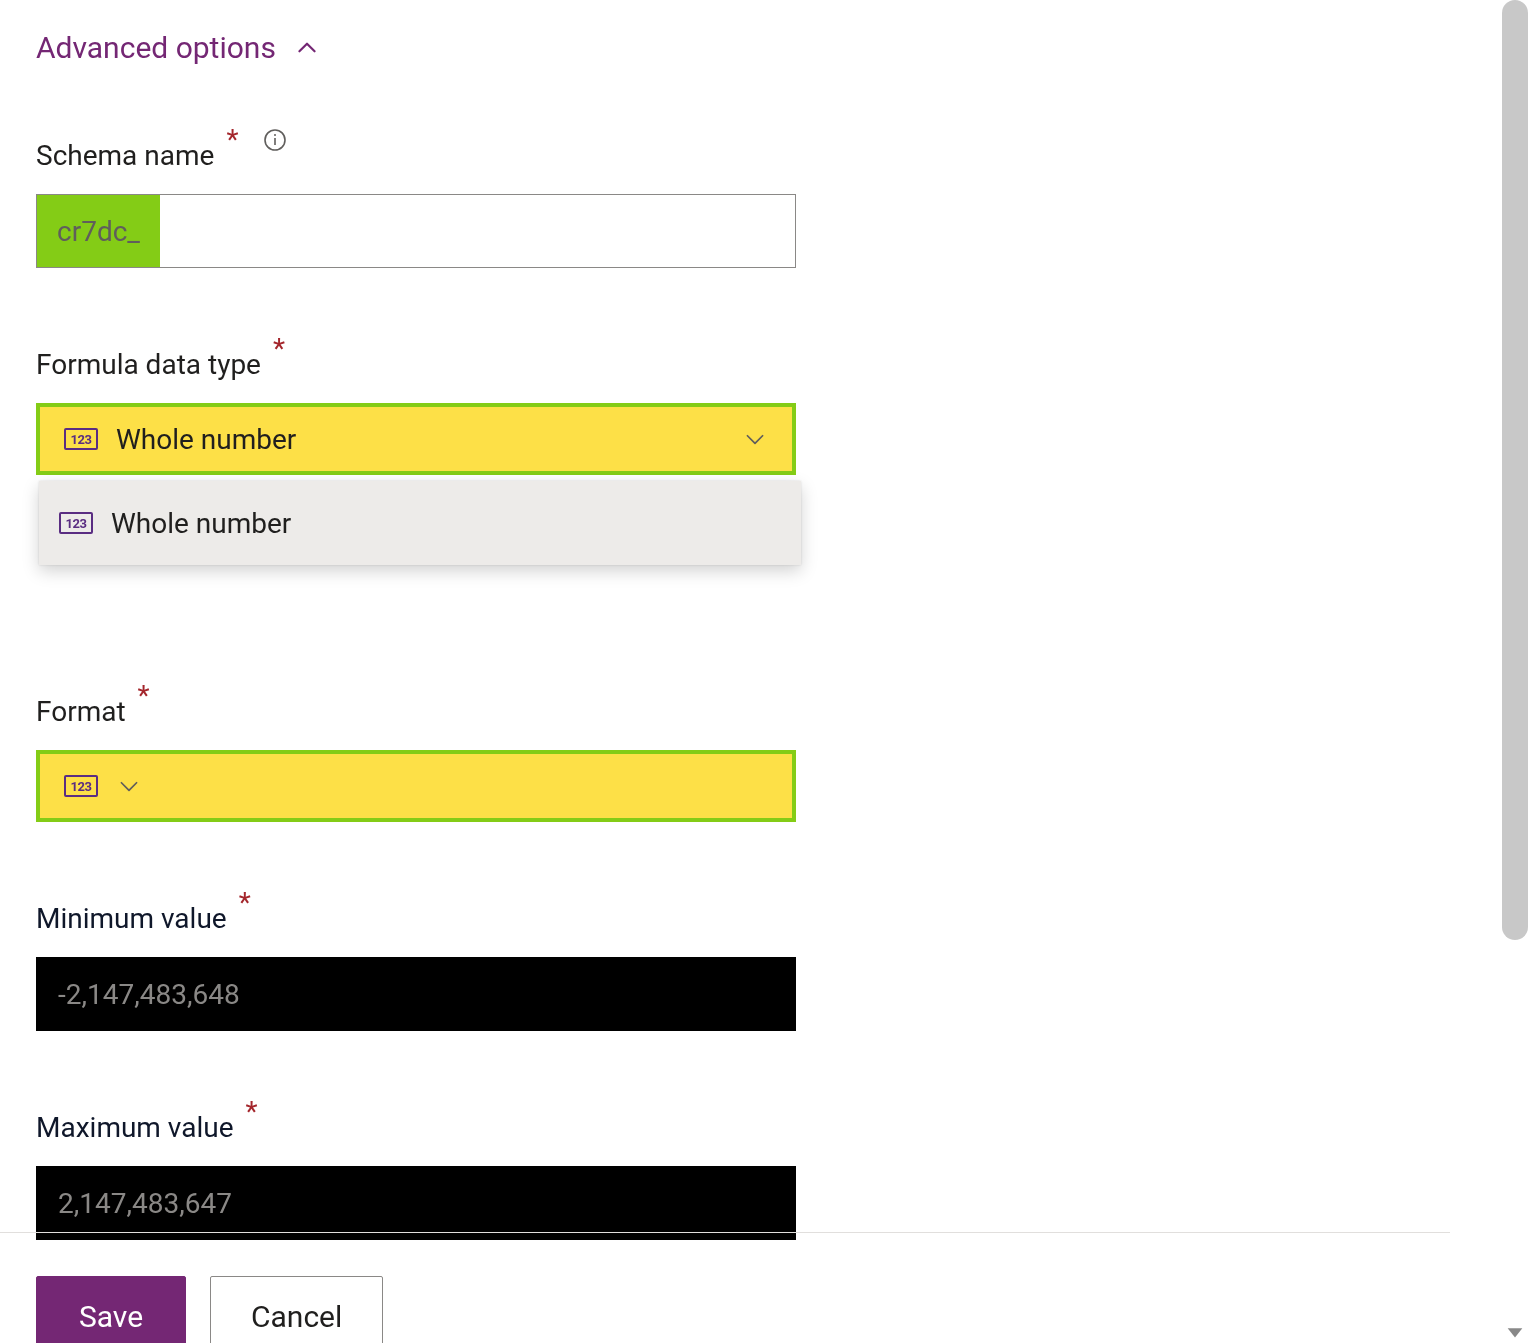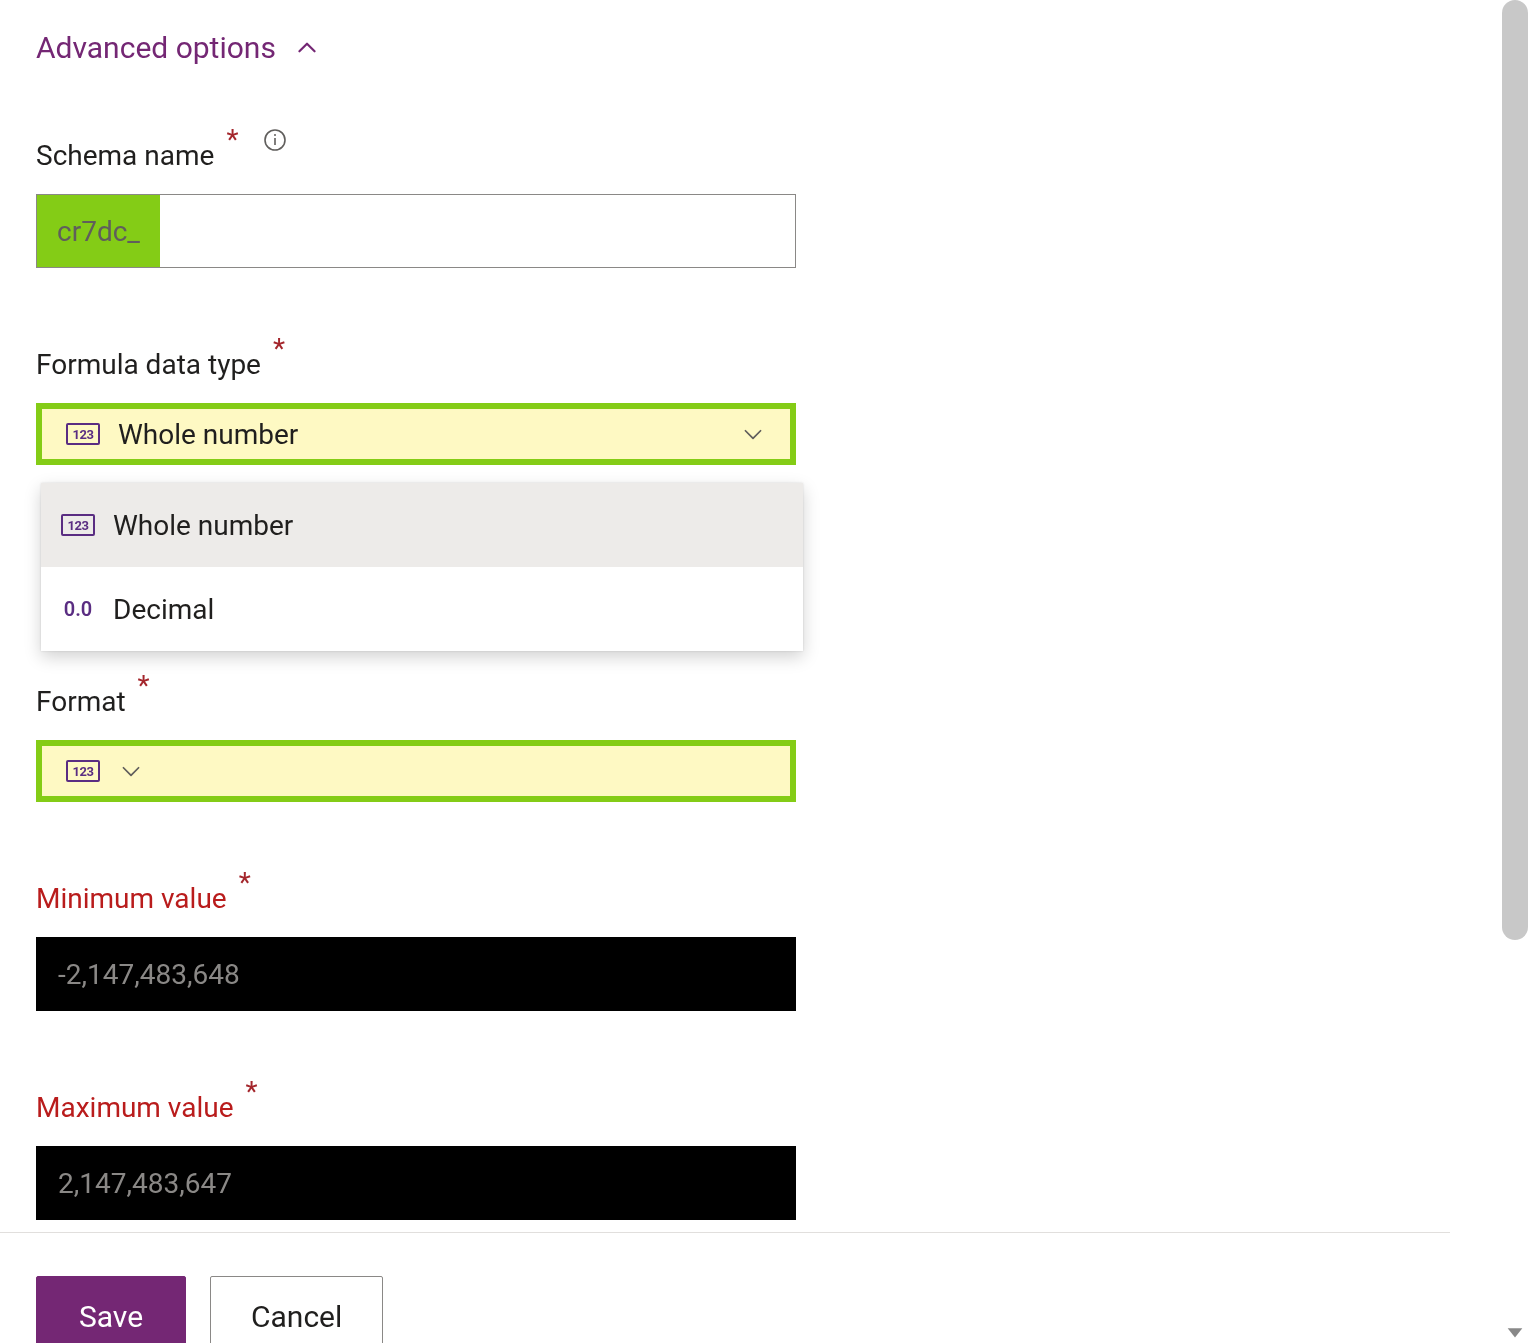--- a/index.html
+++ b/index.html
@@ -84,21 +84,21 @@
     align-items: center;
     gap: 10px;
     margin-bottom: 22px;
   }
   .field-label {
     font-size: 28px;
     font-weight: 400;
     color: #201f1e;
     margin-top: 32px;
   }
-  .field-label.disabled { color: #b91c1c; }
+  .field-label.disabled { color: #0f172a; }
   .req {
     color: #a4262c;
     font-size: 28px;
     line-height: 1;
     margin-left: 2px;
   }
   .info-icon {
     width: 26px; height: 26px;
     display:inline-flex; align-items:center; justify-content:center;
     color: #605e5c;
@@ -130,23 +130,23 @@
     font-size: 28px;
     padding: 0 22px;
     color: #201f1e;
     background: transparent;
   }
 
   
   .select-box {
     position: relative;
     width: 760px;
-    height: 62px;
-    border: 6px solid #84cc16;
-    background: #fef9c3;
+    height: 72px;
+    border: 4px solid #84cc16;
+    background: #fde047;
     display: flex;
     align-items: center;
     padding: 0 24px;
     cursor: pointer;
   }
   .select-box .type-icon {
     width: 34px; height: 22px;
     margin-right: 18px;
     flex: 0 0 auto;
   }
@@ -310,26 +310,20 @@
               </svg>
           </span>
 
           <div class="dropdown-list">
             <div class="dropdown-option selected">
               <span class="type-icon">
                 <span class="icon-123">123</span>
               </span>
               <span>Whole number</span>
             </div>
-            <div class="dropdown-option">
-              <span class="type-icon">
-                <span class="icon-decimal">0.0</span>
-              </span>
-              <span>Decimal</span>
-            </div>
           </div>
         </div>
       </div>
 
       
       <div class="field-group">
         <div class="field-label-row">
           <span class="field-label">Format</span>
           <span class="req">*</span>
         </div>

